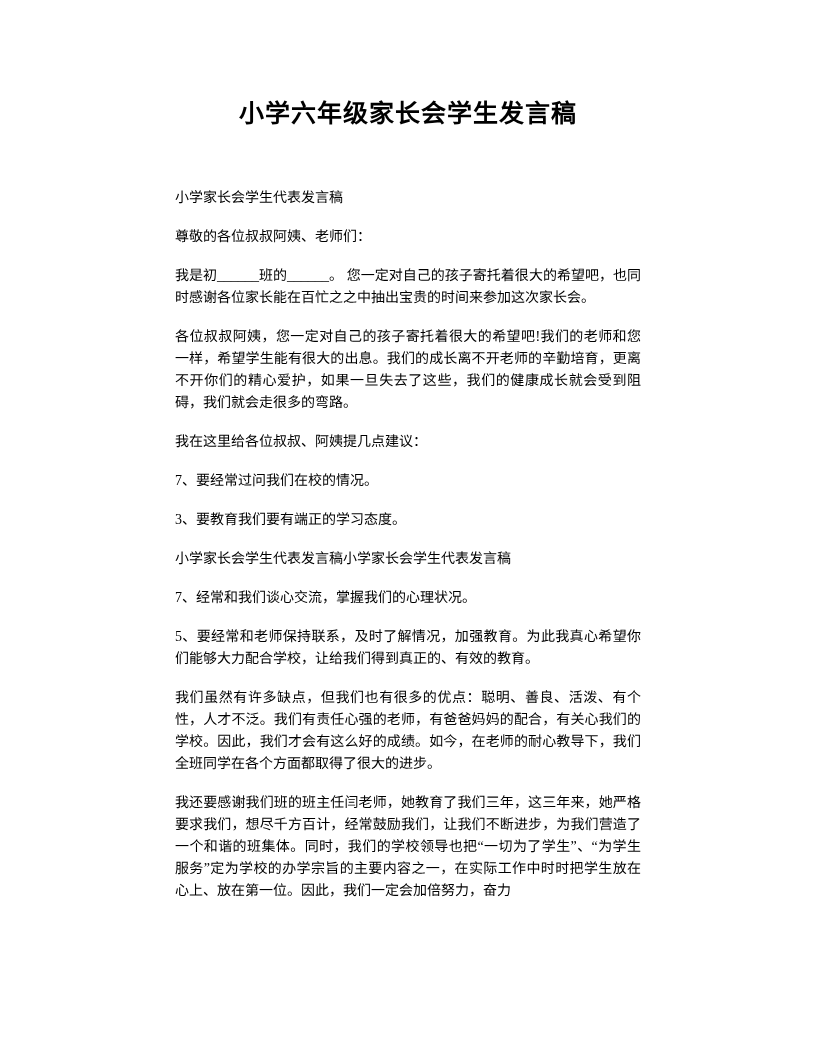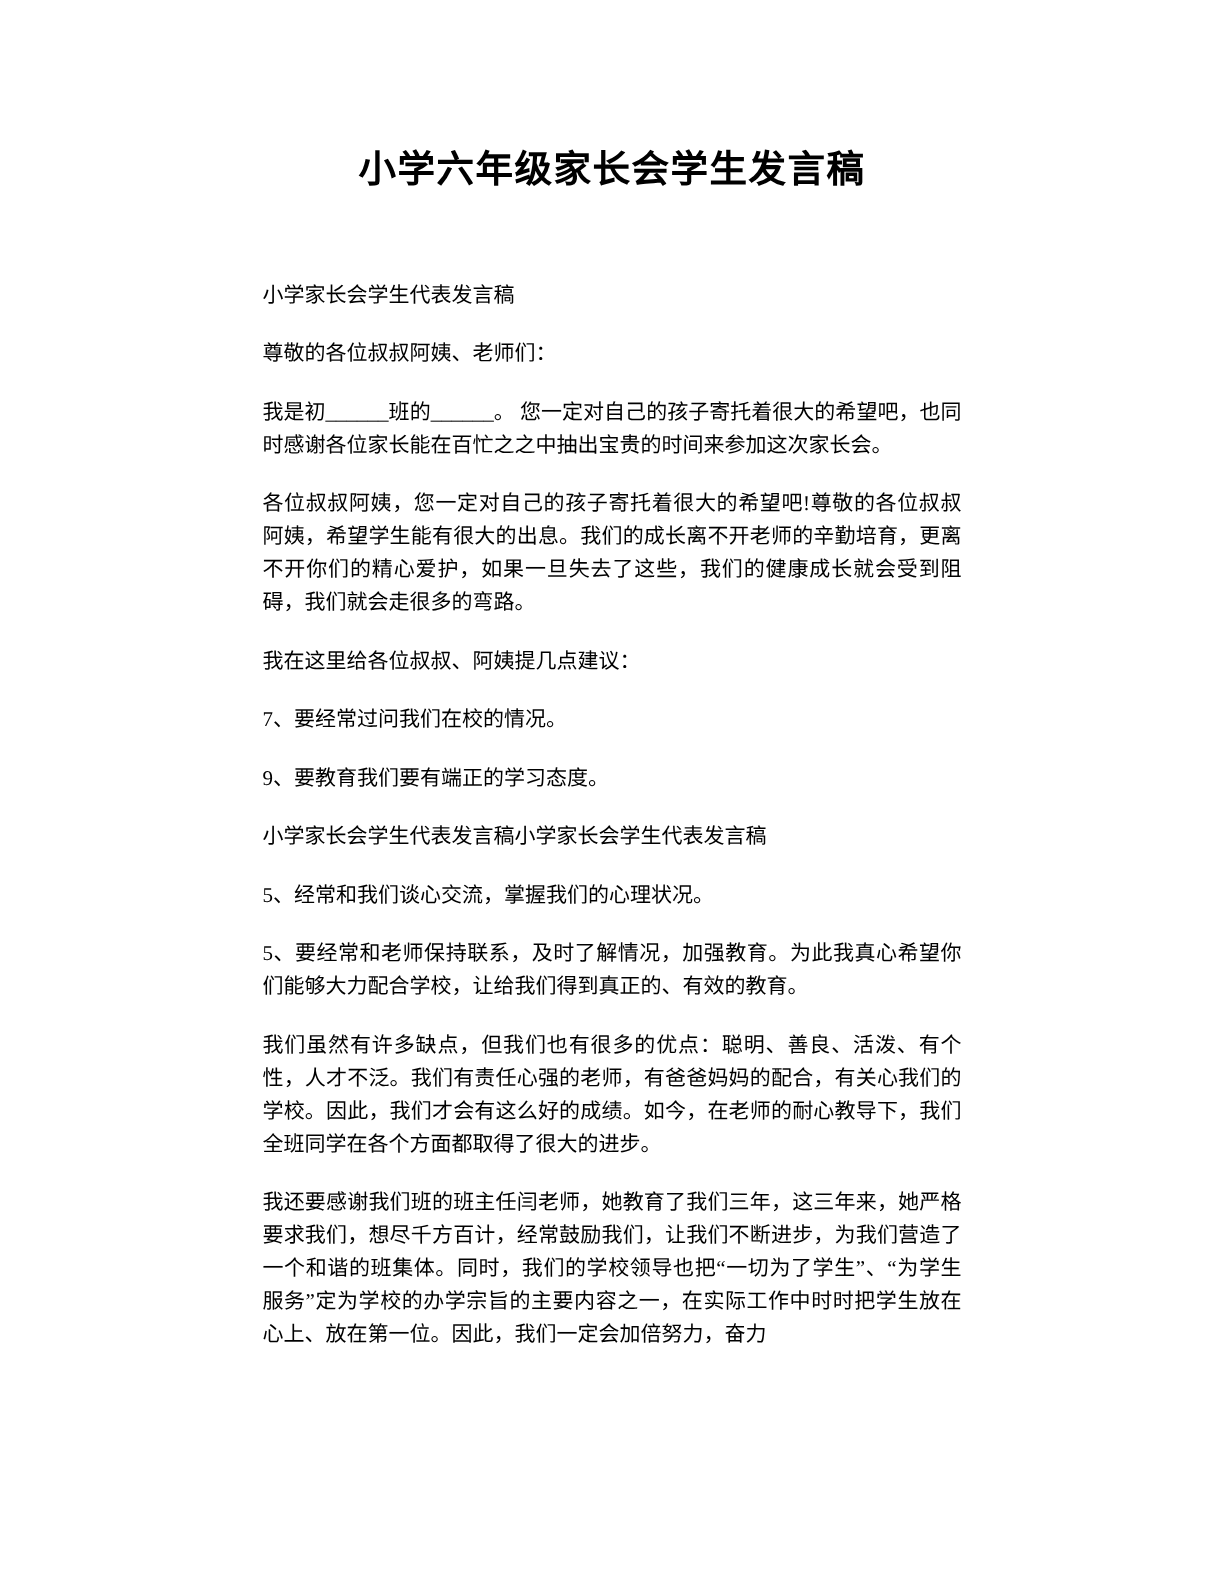--- a/index.html
+++ b/index.html
@@ -36,22 +36,22 @@
   }
 </style>
 </head>
 <body>
 
 <div class="page">
   <h1 class="doc-title">小学六年级家长会学生发言稿</h1>
   <p class="doc-paragraph">小学家长会学生代表发言稿</p>
   <p class="doc-paragraph">尊敬的各位叔叔阿姨、老师们：</p>
   <p class="doc-paragraph">我是初______班的______。 您一定对自己的孩子寄托着很大的希望吧，也同时感谢各位家长能在百忙之之中抽出宝贵的时间来参加这次家长会。</p>
-  <p class="doc-paragraph">各位叔叔阿姨，您一定对自己的孩子寄托着很大的希望吧!尊敬的各位叔叔阿姨，希望学生能有很大的出息。我们的成长离不开老师的辛勤培育，更离不开你们的精心爱护，如果一旦失去了这些，我们的健康成长就会受到阻碍，我们就会走很多的弯路。</p>
+  <p class="doc-paragraph">各位叔叔阿姨，您一定对自己的孩子寄托着很大的希望吧!我们的老师和您一样，希望学生能有很大的出息。我们的成长离不开老师的辛勤培育，更离不开你们的精心爱护，如果一旦失去了这些，我们的健康成长就会受到阻碍，我们就会走很多的弯路。</p>
   <p class="doc-paragraph">我在这里给各位叔叔、阿姨提几点建议：</p>
   <p class="doc-paragraph">7、要经常过问我们在校的情况。</p>
-  <p class="doc-paragraph">9、要教育我们要有端正的学习态度。</p>
+  <p class="doc-paragraph">3、要教育我们要有端正的学习态度。</p>
   <p class="doc-paragraph">小学家长会学生代表发言稿小学家长会学生代表发言稿</p>
-  <p class="doc-paragraph">5、经常和我们谈心交流，掌握我们的心理状况。</p>
+  <p class="doc-paragraph">7、经常和我们谈心交流，掌握我们的心理状况。</p>
   <p class="doc-paragraph">5、要经常和老师保持联系，及时了解情况，加强教育。为此我真心希望你们能够大力配合学校，让给我们得到真正的、有效的教育。</p>
   <p class="doc-paragraph">我们虽然有许多缺点，但我们也有很多的优点：聪明、善良、活泼、有个性，人才不泛。我们有责任心强的老师，有爸爸妈妈的配合，有关心我们的学校。因此，我们才会有这么好的成绩。如今，在老师的耐心教导下，我们全班同学在各个方面都取得了很大的进步。</p>
   <p class="doc-paragraph">我还要感谢我们班的班主任闫老师，她教育了我们三年，这三年来，她严格要求我们，想尽千方百计，经常鼓励我们，让我们不断进步，为我们营造了一个和谐的班集体。同时，我们的学校领导也把“一切为了学生”、“为学生服务”定为学校的办学宗旨的主要内容之一，在实际工作中时时把学生放在心上、放在第一位。因此，我们一定会加倍努力，奋力</p>
 </div>
 
 </body></html>

